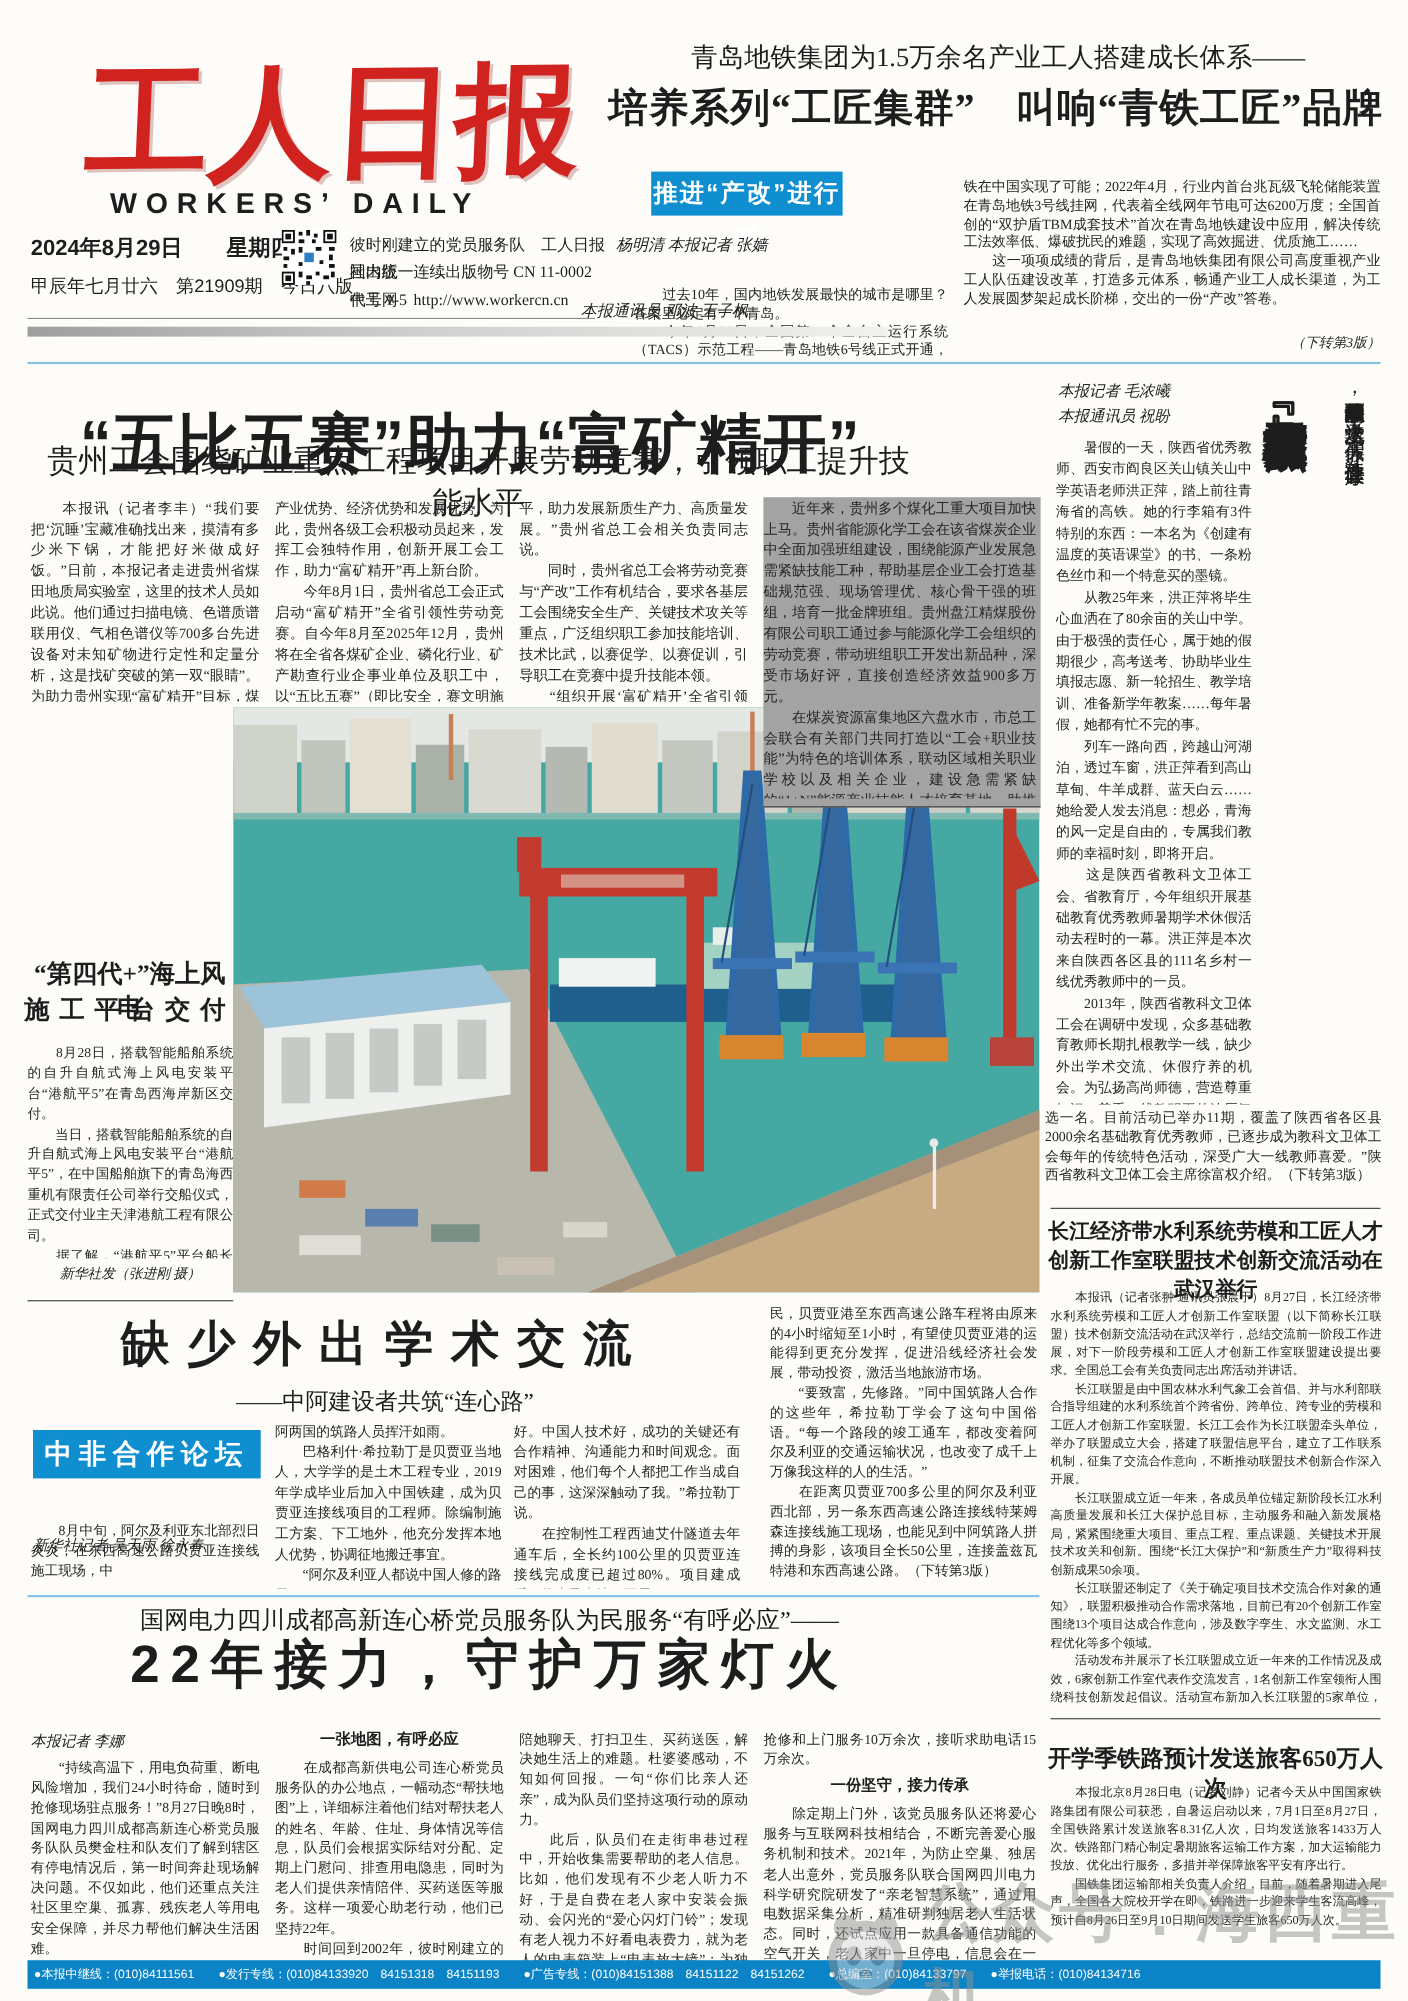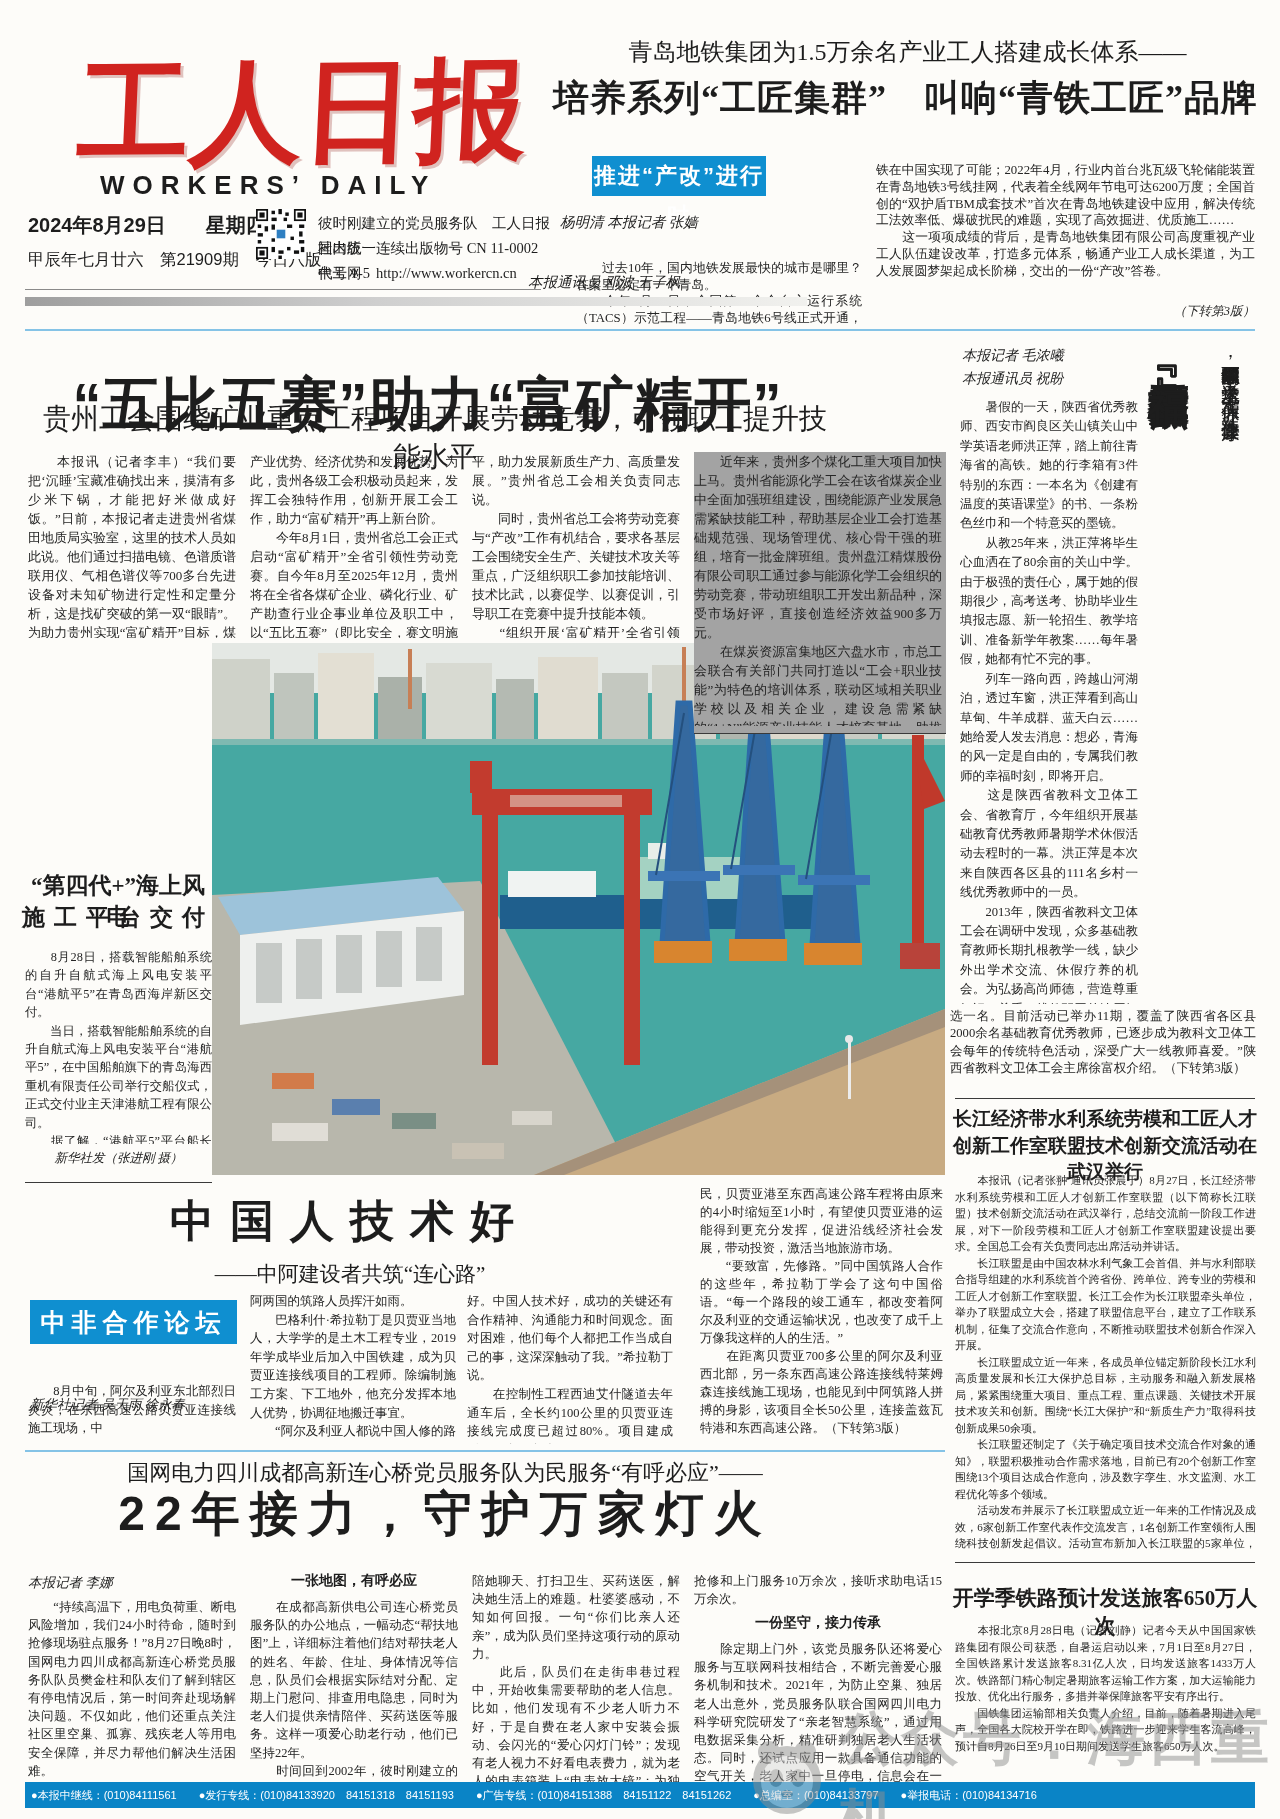--- a/index.html
+++ b/index.html
@@ -226,21 +226,21 @@
   <div class="rule" style="left:955px;top:1098px;width:300px;"></div>
   <div class="abs song center" style="left:952px;top:1106px;width:306px;font-size:19px;font-weight:bold;">长江经济带水利系统劳模和工匠人才</div>
   <div class="abs song center" style="left:952px;top:1133px;width:306px;font-size:19px;font-weight:bold;">创新工作室联盟技术创新交流活动在武汉举行</div>
   <div class="abs song small-txt" style="left:955px;top:1172px;width:301px;height:378px;">　　本报讯（记者张翀 通讯员张晨于）8月27日，长江经济带水利系统劳模和工匠人才创新工作室联盟（以下简称长江联盟）技术创新交流活动在武汉举行，总结交流前一阶段工作进展，对下一阶段劳模和工匠人才创新工作室联盟建设提出要求。全国总工会有关负责同志出席活动并讲话。
 　　长江联盟是由中国农林水利气象工会首倡、并与水利部联合指导组建的水利系统首个跨省份、跨单位、跨专业的劳模和工匠人才创新工作室联盟。长江工会作为长江联盟牵头单位，举办了联盟成立大会，搭建了联盟信息平台，建立了工作联系机制，征集了交流合作意向，不断推动联盟技术创新合作深入开展。
 　　长江联盟成立近一年来，各成员单位锚定新阶段长江水利高质量发展和长江大保护总目标，主动服务和融入新发展格局，紧紧围绕重大项目、重点工程、重点课题、关键技术开展技术攻关和创新。围绕“长江大保护”和“新质生产力”取得科技创新成果50余项。
 　　长江联盟还制定了《关于确定项目技术交流合作对象的通知》，联盟积极推动合作需求落地，目前已有20个创新工作室围绕13个项目达成合作意向，涉及数字孪生、水文监测、水工程优化等多个领域。
 　　活动发布并展示了长江联盟成立近一年来的工作情况及成效，6家创新工作室代表作交流发言，1名创新工作室领衔人围绕科技创新发起倡议。活动宣布新加入长江联盟的5家单位，至此联盟成员由55家增至60家。
 　　本次活动由长江水利委员会主办，长江联盟理事以及长江委各级工会组织和创新工作室代表170余人参加。</div>
 
-  <div class="abs song center" style="left:40px;top:1192px;width:620px;font-size:44px;font-weight:bold;letter-spacing:16px;">中国人技术好</div>
+  <div class="abs song center" style="left:40px;top:1192px;width:620px;font-size:44px;font-weight:bold;letter-spacing:16px;">缺少外出学术交流</div>
   <div class="abs song center" style="left:40px;top:1260px;width:620px;font-size:21px;">——中阿建设者共筑“连心路”</div>
   <div class="abs badge" style="left:30px;top:1300px;width:207px;height:44px;font-size:25px;line-height:44px;letter-spacing:6px;">中非合作论坛</div>
   <div class="abs kai" style="left:30px;top:1396px;font-size:13.5px;">新华社记者 吴天雨 徐永春</div>
   <div class="abs song body-txt" style="left:28px;top:1382px;width:208px;height:62px;font-size:12.5px;line-height:18.6px;">　　8月中旬，阿尔及利亚东北部烈日炎炎，在东西高速公路贝贾亚连接线施工现场，中</div>
   <div class="abs song body-txt" style="left:250px;top:1292px;width:206px;height:152px;font-size:12.5px;line-height:18.6px;">阿两国的筑路人员挥汗如雨。
 　　巴格利什·希拉勒丁是贝贾亚当地人，大学学的是土木工程专业，2019年学成毕业后加入中国铁建，成为贝贾亚连接线项目的工程师。除编制施工方案、下工地外，他充分发挥本地人优势，协调征地搬迁事宜。
 　　“阿尔及利亚人都说中国人修的路最</div>
   <div class="abs song body-txt" style="left:467px;top:1292px;width:206px;height:152px;font-size:12.5px;line-height:18.6px;">好。中国人技术好，成功的关键还有合作精神、沟通能力和时间观念。面对困难，他们每个人都把工作当成自己的事，这深深触动了我。”希拉勒丁说。
 　　在控制性工程西迪艾什隧道去年通车后，全长约100公里的贝贾亚连接线完成度已超过80%。项目建成后，将惠及当地90万居</div>
   <div class="abs song body-txt" style="left:700px;top:1185px;width:243px;height:259px;font-size:12.5px;line-height:18px;">民，贝贾亚港至东西高速公路车程将由原来的4小时缩短至1小时，有望使贝贾亚港的运能得到更充分发挥，促进沿线经济社会发展，带动投资，激活当地旅游市场。

